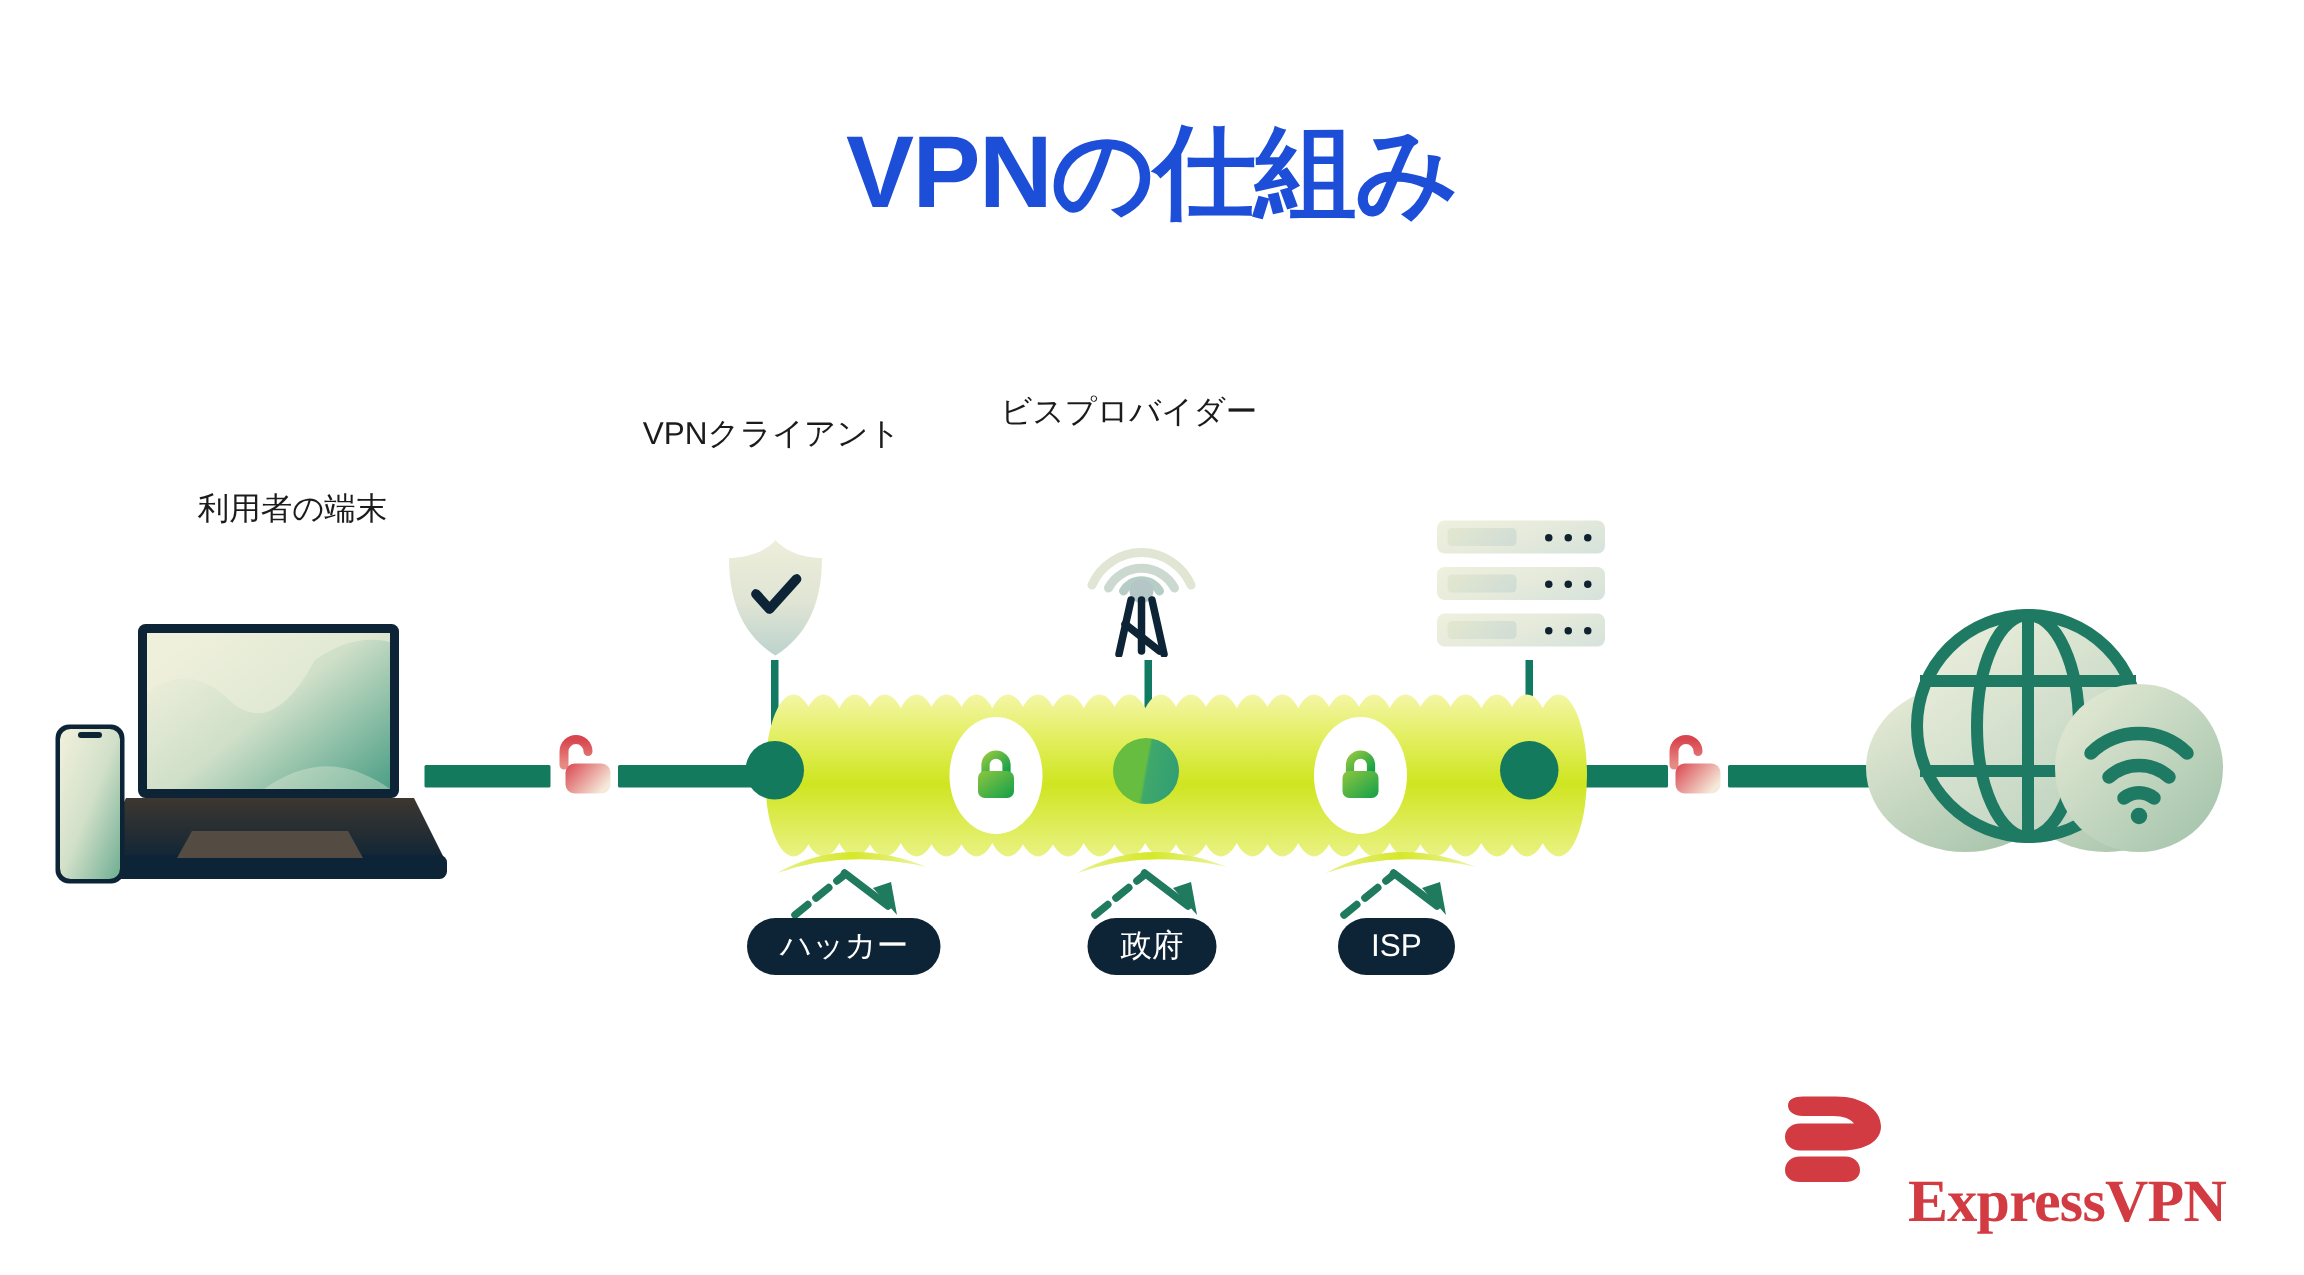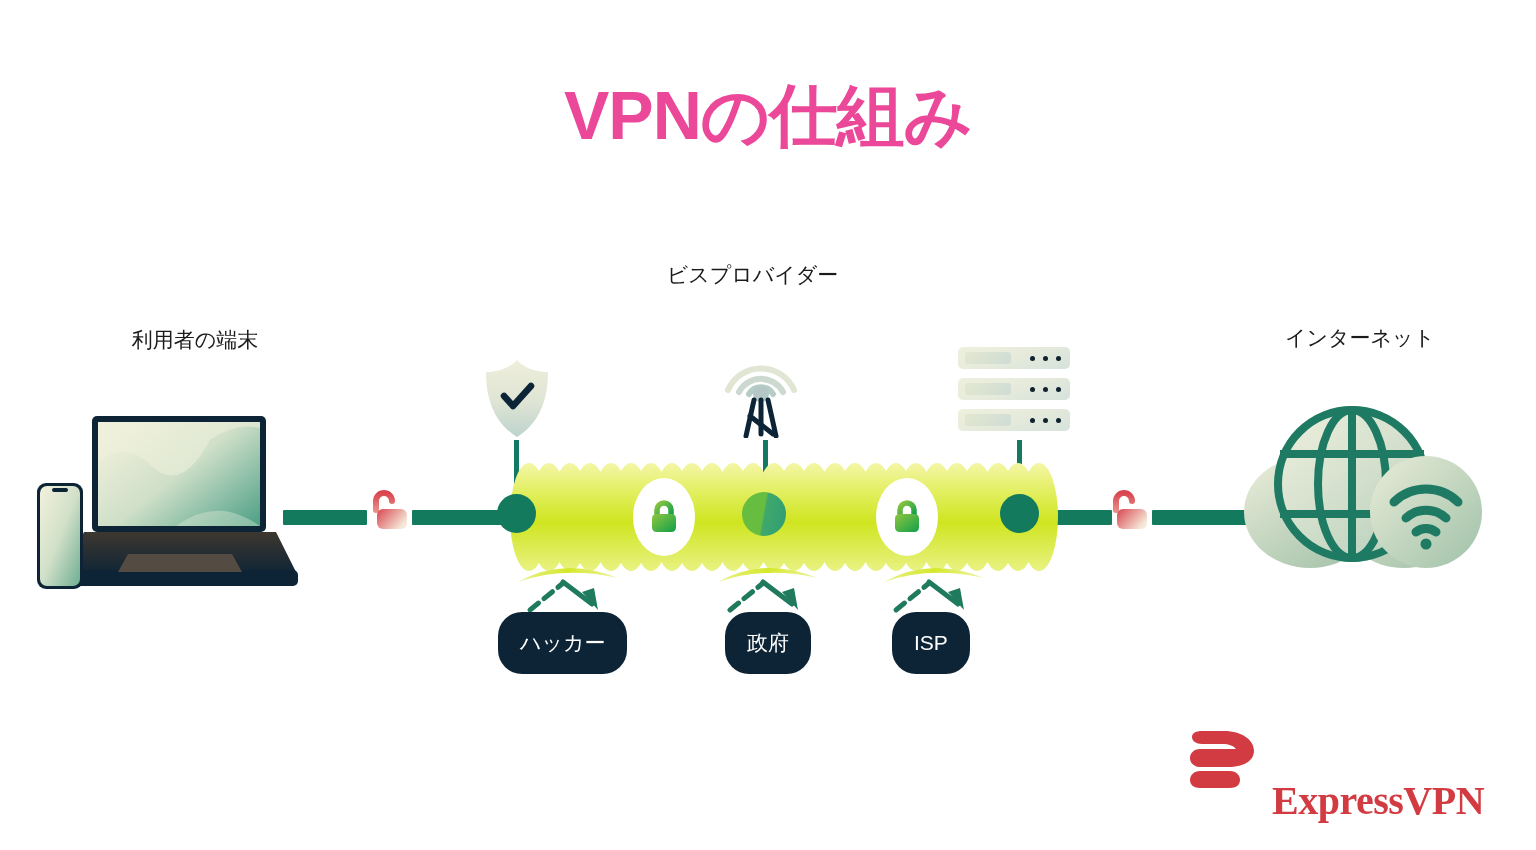--- a/index.html
+++ b/index.html
@@ -25,21 +25,21 @@
   
   .title {
     position: absolute;
     left: 0;
     top: 78px;
     width: 1536px;
     text-align: center;
     font-size: 68px;
     font-weight: bold;
     letter-spacing: -1px;
-    color: #ec4899;
+    color: #1d4ed8;
     line-height: 1.1;
   }
 
   
   .caption {
     position: absolute;
     font-size: 21px;
     line-height: 29px;
     color: #1b1b1b;
     text-align: center;
@@ -118,21 +118,21 @@
   .deflect { position: absolute; width: 150px; height: 110px; }
   .pill {
     position: absolute;
     background: #0d2436;
     color: #ffffff;
     border-radius: 24px;
     font-size: 21px;
     height: 38px;
     line-height: 38px;
     text-align: center;
-    padding: 12px 22px;
+    padding: 0 22px;
     white-space: nowrap;
   }
 
   
   .laptop { position: absolute; left: 36px; top: 410px; width: 300px; height: 185px; }
   .phone  { position: absolute; left: 36px; top: 482px; width: 48px; height: 108px; }
   .shield { position: absolute; left: 484px; top: 358px; width: 66px; height: 82px; }
   .tower  { position: absolute; left: 718px; top: 342px; width: 86px; height: 96px; }
   .rack   { position: absolute; left: 958px; top: 347px; width: 112px; height: 85px; }
   .globe  { position: absolute; left: 1222px; top: 388px; width: 280px; height: 182px; }
@@ -177,27 +177,27 @@
 </style>
 </head>
 <body>
 
 <div id="stage">
 
   <div class="title">VPNの仕組み</div>
 
   <div class="caption" style="left:60px; top:325px; width:270px;">利用者の端末</div>
 
+  <div class="caption" style="left:397px; top:275px; width:235px;">VPNクライアント</div>
 
   <div class="caption" style="left:645px; top:260px; width:215px;">
     <div>ビスプロバイダー</div>
   </div>
 
 
-  <div class="caption" style="left:1245px; top:323px; width:230px;">インターネット</div>
 
   <div class="wire" style="left:283px; top:510px; width:84px;"></div>
 
   <div class="wire" style="left:412px; top:510px; width:110px;"></div>
 
   <div class="wire" style="left:1022px; top:510px; width:90px;"></div>
 
   <div class="wire" style="left:1152px; top:510px; width:110px;"></div>
 
   <div class="stem" style="left:514px; top:440px; height:74px;"></div>

